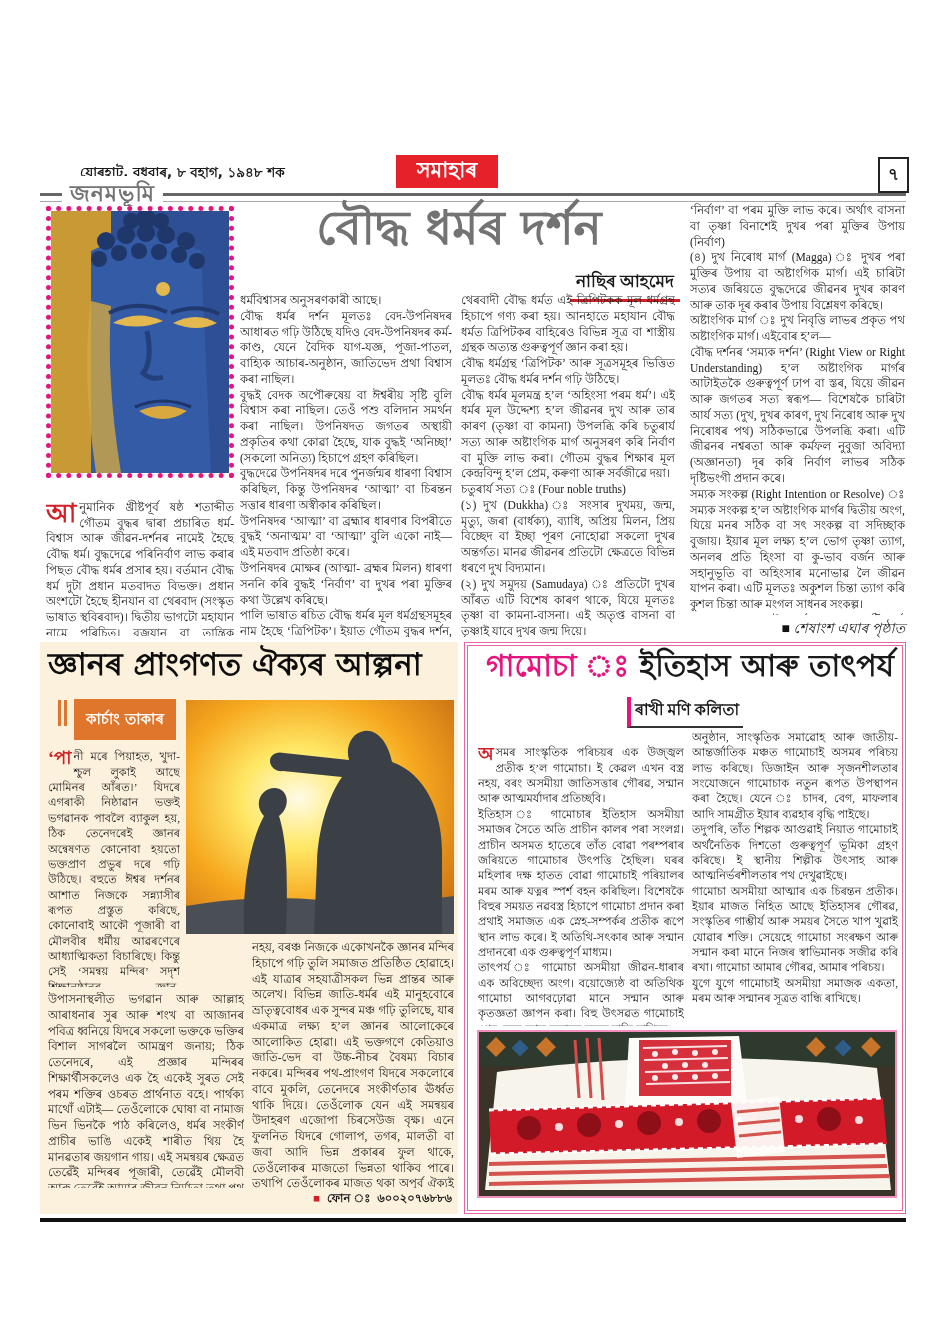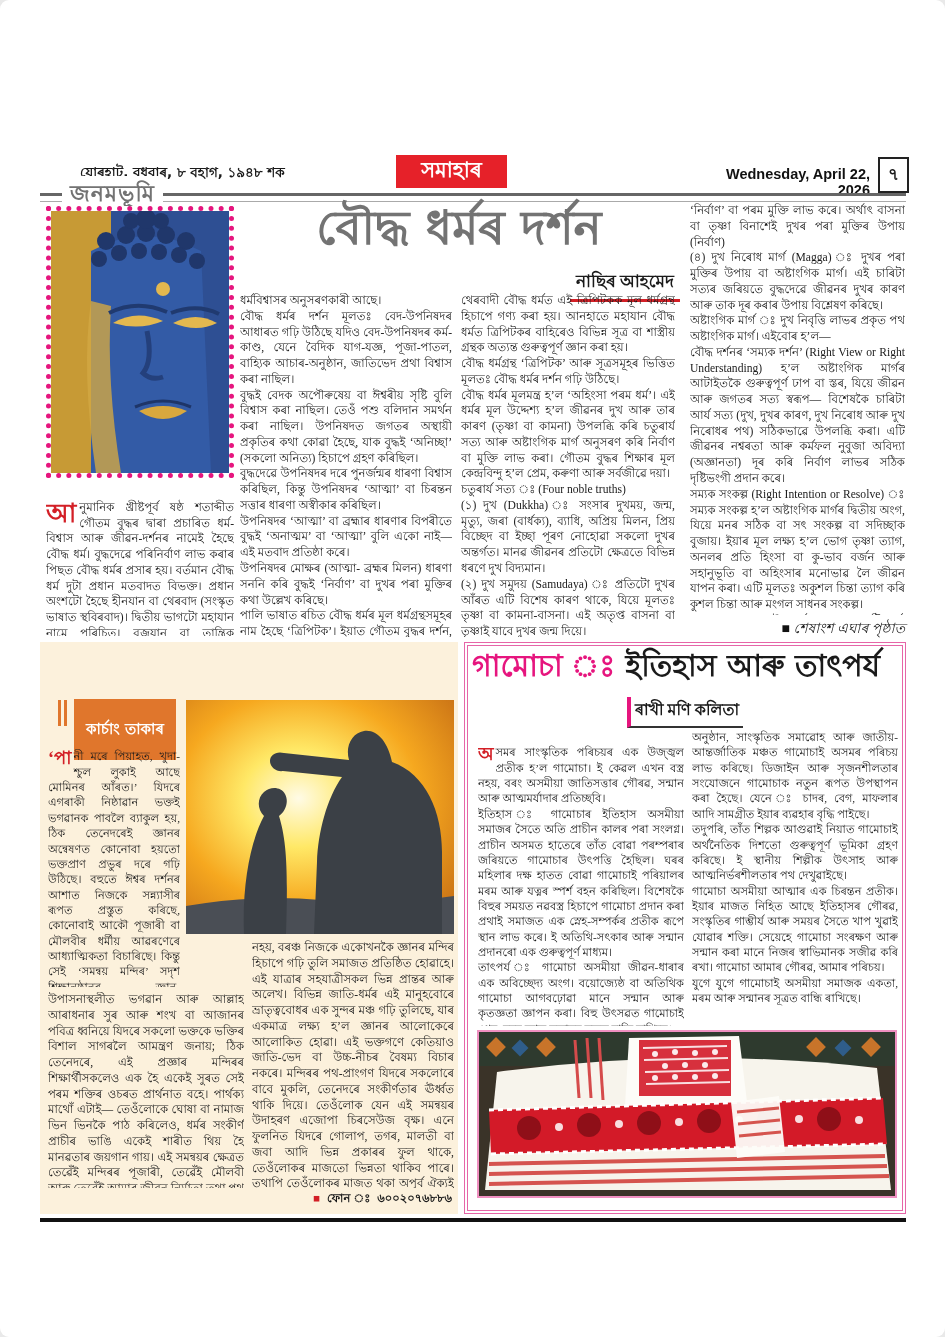--- a/index.html
+++ b/index.html
@@ -1,21 +1,21 @@
 <!DOCTYPE html>
 <html><head>
 <meta charset="utf-8">
 <style>
   html,body{margin:0;padding:0;background:#e9e9e9;}
   #page{position:relative;width:945px;height:1337px;background:#ffffff;overflow:hidden;
-        font-family:"Liberation Serif", serif;color:#1a1a1a;border-radius:9px;}
+        font-family:"Liberation Serif", serif;color:#1a1a1a;}
   .abs{position:absolute;}
   
   .dateline{left:80px;top:162px;font-size:13.5px;font-weight:bold;font-family:"DejaVu Sans",sans-serif;}
-  .section-box{left:396px;top:155px;width:111px;height:33px;background:#e62129;color:#fff;
+  .section-box{left:396px;top:155px;width:102px;height:33px;background:#e62129;color:#fff;
         display:flex;align-items:center;justify-content:center;font-size:21px;font-weight:bold;
         font-family:"DejaVu Sans",sans-serif;}
   .date-en{left:690px;top:166px;width:180px;text-align:right;font-size:14.5px;font-weight:bold;
         font-family:"Liberation Sans",sans-serif;color:#111;}
   .pagenum-box{left:878px;top:157px;width:27px;height:32px;border:2px solid #222;display:flex;
         align-items:center;justify-content:center;font-size:17px;font-weight:bold;}
   .head-rule{left:40px;top:193px;width:866px;height:5px;border-top:3px solid #666;border-bottom:1px solid #aaa;}
   .masthead{left:62px;top:176px;background:#fff;padding:0 8px;font-size:22px;font-weight:bold;
         color:#737373;letter-spacing:1px;font-family:"DejaVu Sans",sans-serif;}
   
@@ -33,53 +33,52 @@
   .cont-line{left:690px;top:617px;width:215px;text-align:right;font-size:14px;font-style:italic;}
   .cont-line .sq{color:#111;font-style:normal;}
   .dropcap{float:left;font-size:26px;line-height:1;font-weight:bold;color:#d31f26;margin:1px 3px 0 0;}
   
   .left-panel{left:40px;top:642px;width:418px;height:572px;background:#fcf1dc;box-sizing:border-box;}
   .left-headline{left:48px;top:648px;width:404px;font-size:31px;font-weight:bold;color:#0d0d0d;
         font-family:"DejaVu Sans",sans-serif;line-height:1.05;}
   .kicker-bars{left:58px;top:700px;width:12px;height:26px;
         background:repeating-linear-gradient(90deg,#e0762c 0 3px,#fcf1dc 3px 6px);}
   .kicker{left:74px;top:699px;background:#e0762c;color:#fff;font-size:15px;font-weight:bold;
-        padding:18px 12px;font-family:"DejaVu Sans",sans-serif;}
+        padding:8px 12px;font-family:"DejaVu Sans",sans-serif;}
   .col-l0{left:48px;top:734px;width:132px;height:253px;font-size:11.3px;}
   .sunset-img{left:186px;top:700px;width:268px;height:234px;overflow:hidden;}
   .sunset-img svg{display:block;}
   .col-l1{left:48px;top:992px;width:196px;height:196px;}
   .col-l2{left:252px;top:940px;width:202px;height:248px;}
   .phone-line{left:252px;top:1190px;width:200px;text-align:right;font-size:11.5px;font-weight:bold;font-family:Liberation Mono, monospace;}
   .phone-line .sq{color:#d31f26;}
   .dropcap2{float:left;font-size:18px;line-height:1;font-weight:bold;color:#d31f26;margin:0 2px 0 0;}
   
   .right-panel{left:464px;top:642px;width:442px;height:572px;background:#fff;box-sizing:border-box;
         border:4px double #e665a8;}
-  .right-headline{left:463px;top:650px;width:426px;text-align:center;font-size:30px;font-weight:bold;
+  .right-headline{left:477px;top:650px;width:426px;text-align:center;font-size:30px;font-weight:bold;
         font-family:"DejaVu Sans",sans-serif;line-height:1.05;}
   .right-headline .accent{color:#e6157e;}
   .right-byline{left:472px;top:697px;width:426px;text-align:center;}
   .right-byline span{display:inline-block;font-size:16px;font-weight:bold;border-left:4px solid #e6157e;
         border-bottom:2px solid #333;padding:0 4px 2px;}
   .col-r1{left:478px;top:730px;width:206px;height:296px;font-size:11.3px;}
   .col-r2{left:692px;top:730px;width:206px;height:296px;font-size:11.3px;}
   .gamocha-frame{left:477px;top:1030px;width:420px;height:168px;border:2px solid #ef8fc0;box-sizing:border-box;background:#fff;}
   .gamocha-frame svg{display:block;width:100%;height:100%;}
   
   .bottom-rule{left:40px;top:1218px;width:866px;height:4px;background:#111;}
 </style>
 </head>
 <body>
 
 <div id="page">
 
   <div class="abs dateline">যোৰহাট, বুধবাৰ, ৮ বহাগ, ১৯৪৮ শক</div>
   <div class="abs section-box">সমাহাৰ</div>
-  <div class="abs date-en">Wednesday, April 22, 2026</div>
   <div class="abs pagenum-box">৭</div>
   <div class="abs head-rule"></div>
   <div class="abs masthead">জনমভূমি</div>
 
   <div class="abs buddha-frame">
     <svg viewBox="0 0 178 262" preserveAspectRatio="none">
       <rect width="178" height="262" fill="#2e4f93"></rect>
       <rect width="60" height="262" fill="#c79a35"></rect>
       <path d="M40,262 L40,40 Q95,10 150,40 L160,262 Z" fill="#335ba6"></path>
       <path d="M40,90 Q30,160 45,262 L70,262 Q55,170 60,95 Z" fill="#d2a844" opacity="0.8"></path>
@@ -139,20 +138,21 @@
 বৌদ্ধ দৰ্শনৰ ‘সম্যক দৰ্শন’ (Right View or Right Understanding) হ’ল অষ্টাংগিক মাৰ্গৰ আটাইতকৈ গুৰুত্বপূৰ্ণ ঢাপ বা স্তৰ, যিয়ে জীৱন আৰু জগতৰ সত্য স্বৰূপ— বিশেষকৈ চাৰিটা আৰ্য সত্য (দুখ, দুখৰ কাৰণ, দুখ নিৰোধ আৰু দুখ নিৰোধৰ পথ) সঠিকভাৱে উপলব্ধি কৰা। এটি জীৱনৰ নশ্বৰতা আৰু কৰ্মফল নুবুজা অবিদ্যা (অজ্ঞানতা) দূৰ কৰি নিৰ্বাণ লাভৰ সঠিক দৃষ্টিভংগী প্ৰদান কৰে।
 সম্যক সংকল্প (Right Intention or Resolve) ঃ সম্যক সংকল্প হ’ল অষ্টাংগিক মাৰ্গৰ দ্বিতীয় অংগ, যিয়ে মনৰ সঠিক বা সৎ সংকল্প বা সদিচ্ছাক বুজায়। ইয়াৰ মূল লক্ষ্য হ’ল ভোগ তৃষ্ণা ত্যাগ, অনলৰ প্ৰতি হিংসা বা কু-ভাব বৰ্জন আৰু সহানুভূতি বা অহিংসাৰ মনোভাৱ লৈ জীৱন যাপন কৰা। এটি মূলতঃ অকুশল চিন্তা ত্যাগ কৰি কুশল চিন্তা আৰু মংগল সাধনৰ সংকল্প।
 সম্যক বাক্য হ’ল বৌদ্ধ দৰ্শনৰ অন্যতম এটি মাৰ্গ; যাৰ অৰ্থ হৈছে সঠিক কথা বা যথাৰ্থ বাক্য। ইয়াৰ মূল কথা হ’ল মিথ্যা কথা, পৰনিন্দা, কটু কথা আৰু বৃথা আলাপ ত্যাগ কৰি সত্য, মধুৰ, উপকাৰী আৰু সংযত বাণী উচ্চাৰণ কৰা।
 সম্যক কৰ্ম (Right Action/ Right Conduct) হ’ল বৌদ্ধ ধৰ্মৰ অষ্টাংগিক মাৰ্গৰ চতুৰ্থ নীতি, যিয়ে সঠিক আচৰণ বা সৎ কাৰ্যক বুজায়। ই পঞ্চশীল নীতিৰ</div>
   <div class="abs cont-line">
     <span class="sq">■</span>
     <span>শেষাংশ এঘাৰ পৃষ্ঠাত</span>
   </div>
 
   <div class="abs left-panel"></div>
+  <div class="abs left-headline">জ্ঞানৰ প্ৰাংগণত ঐক্যৰ আল্পনা</div>
   <div class="abs kicker-bars"></div>
   <div class="abs kicker">কাৰ্চাং তাকাৰ</div>
 
   <div class="abs body-text col-l0">
     <span class="dropcap2">‘পা</span><span>নী মৰে পিয়াহত, খুদা-শ্চুল লুকাই আছে মোমিনৰ আঁৰত।’ যিদৰে এগৰাকী নিষ্ঠাৱান ভক্তই ভগৱানক পাবলৈ ব্যাকুল হয়, ঠিক তেনেদৰেই জ্ঞানৰ অন্বেষণত কোনোবা হয়তো ভক্তপ্ৰাণ প্ৰভুৰ দৰে গঢ়ি উঠিছে। বহুতে ঈশ্বৰ দৰ্শনৰ আশাত নিজকে সন্ন্যাসীৰ ৰূপত প্ৰস্তুত কৰিছে, কোনোবাই আকৌ পূজাৰী বা মৌলবীৰ ধৰ্মীয় আৱৰণেৰে আধ্যাত্মিকতা বিচাৰিছে। কিন্তু সেই ‘সমন্বয় মন্দিৰ’ সদৃশ শিক্ষানুষ্ঠানৰ জ্ঞান-পিপাসুসকল হিন্দু, মুছলমান বা খ্ৰীষ্টান যি ধৰ্মৰে নহওক কিয়, তেওঁলোকে নিজৰ ধৰ্মীয় পৰিচয়ৰ ঊৰ্ধ্বত একাত্ম হৈ কেৱল জ্ঞানৰূপী পৰমেশ্বৰৰ সন্ধানত নিমগ্ন হৈছে। এই সাধকসকলৰ জীৱন যেন সেই জ্ঞানৰ জ্যোতিৰ অবিহনে অসম্পূৰ্ণ।</span>
   </div>
 
   <div class="abs sunset-img">
     <svg width="268" height="234" viewBox="0 0 268 234">
       <defs>

